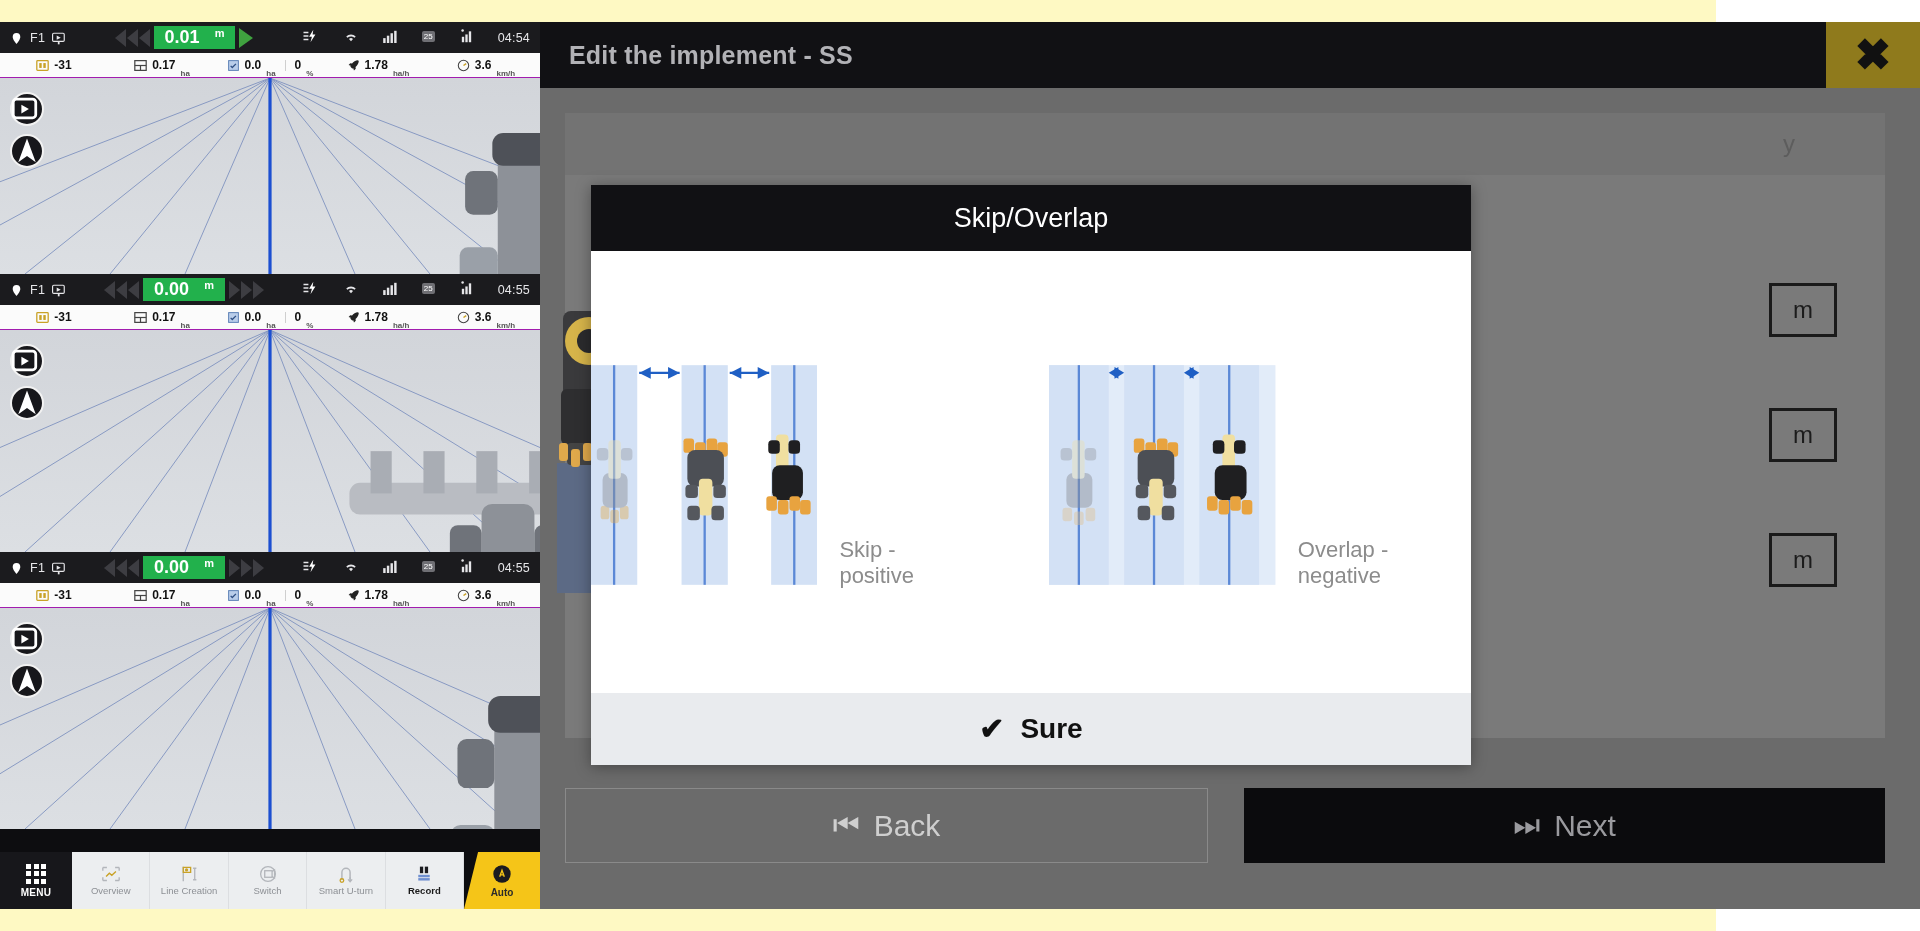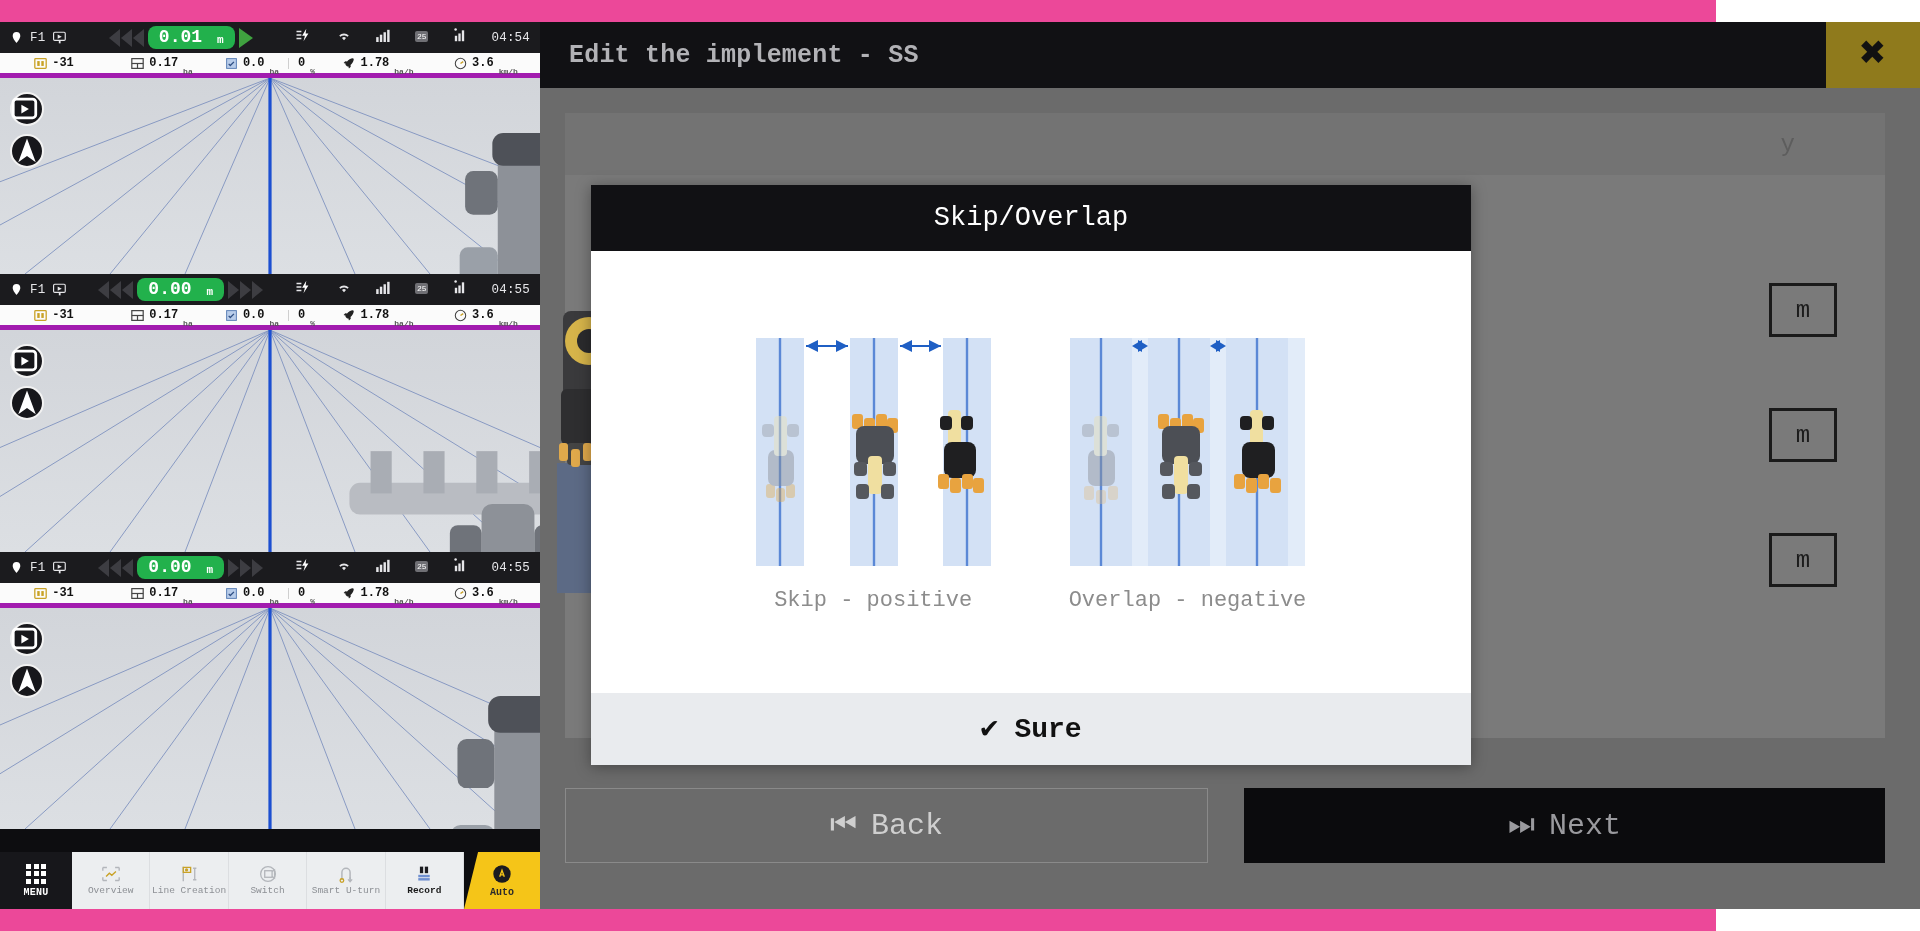--- a/index.html
+++ b/index.html
@@ -2,21 +2,21 @@
 <html><head>
 <meta charset="utf-8">
 <style>
   * { box-sizing: border-box; margin: 0; padding: 0; }
   html, body {
     width: 1920px; height: 931px;
     background: #ffffff;
     font-family: "Liberation Sans", sans-serif;
     overflow: hidden;
   }
-  .screen { position: relative; width: 1716px; height: 931px; background:#ec4899;font-family:Liberation Mono, monospace; }
+  .screen { position: relative; width: 1716px; height: 931px; background:#fef9c3; }
 
   
   .left-col {
     position: absolute; left: 0; top: 22px;
     width: 540px; height: 887px;
     background: #0d0d10;
     overflow: hidden;
   }
   .panel { position: relative; width: 540px; overflow: hidden; background:#d4d7dc; }
   .panel.p1 { height: 252px; }
@@ -35,35 +35,35 @@
   .pin-icon { width:13px; height:13px; }
   .f1-label { font-size: 12.5px; color:#e6e6e9; letter-spacing:.3px; }
   .flag-icon { width:14px; height:13px; }
   .arrow-grp { display:flex; align-items:center; gap:1px; }
   .tri { width:0;height:0; }
   .tri.l { border-top:9px solid transparent; border-bottom:9px solid transparent; border-right:11px solid #3d3d42; }
   .tri.r { border-top:9px solid transparent; border-bottom:9px solid transparent; border-left:11px solid #3d3d42; }
   .tri.go { border-top:10px solid transparent; border-bottom:10px solid transparent; border-left:14px solid #3fa23f; }
   .dev-pill {
     background: #22b14c; color:#fff; font-weight:bold; font-size:18px;
-    padding: 2px 11px 3px 11px; line-height:1; display:flex; align-items:flex-end; gap:15px;
-    min-width: 74px; justify-content:center;border-radius:8px;
+    padding: 2px 11px 3px 11px; line-height:1; display:flex; align-items:flex-start; gap:15px;
+    min-width: 74px; justify-content:center;
   }
   .dev-pill .unit { font-size:11px; font-weight:bold; }
   .icn { display:inline-block; }
   .sig-badge {
     font-size:8px; background:#6f6f74; color:#fff; padding:1px 2px; border-radius:2px;
     position:relative; top:-1px;
   }
   .clock { font-size:12.5px; color:#e6e6e9; letter-spacing:.2px; }
 
   
   .stats {
     height: 25px; background:#fbfbfb; display:flex; align-items:center;
-    border-bottom: 5px solid #a21caf;
+    border-bottom: 1px solid #a21caf;
   }
   .stat { display:flex; align-items:center; gap:5px; flex:1 1 0; justify-content:center; }
   .stat .v { font-size:12px; font-weight:bold; color:#111; }
   .stat .u { font-size:8px; color:#555; font-weight:bold; position:relative; top:8px; }
   .stat .sep { width:1px; height:11px; background:#cfcfcf; margin:0 4px; }
 
   
   .field { position:relative; width:100%; background: linear-gradient(#d2d5da, #dcdfe3); overflow:hidden; }
   .field.f1 { height: 196px; }
   .field.f2 { height: 222px; }
@@ -153,21 +153,21 @@
     background:#ffffff; box-shadow:0 2px 14px rgba(0,0,0,.35);
   }
   .modal-head {
     height:66px; background:#111114; display:flex; align-items:center; justify-content:center;
   }
   .modal-title { color:#fff; font-size:27px; }
   .modal-content {
     height:442px; background:#fff; display:flex; align-items:center; justify-content:center;
     gap:78px; padding-top:6px;
   }
-  .diagram { display:flex; flex-direction:column; align-items:center; gap:22px; }
+  .diagram { display:flex; flex-direction:row; align-items:flex-end; gap:22px; }
   .diagram .caption { font-size:22px; color:#8c8c8c; }
   .modal-foot {
     height:72px; background:#e9ebee; display:flex; align-items:center; justify-content:center; gap:16px;
   }
   .sure-check { font-size:30px; color:#111; font-weight:bold; line-height:1; }
   .sure-label { font-size:28px; color:#111; font-weight:bold; }
 </style>
 </head>
 <body>
 

